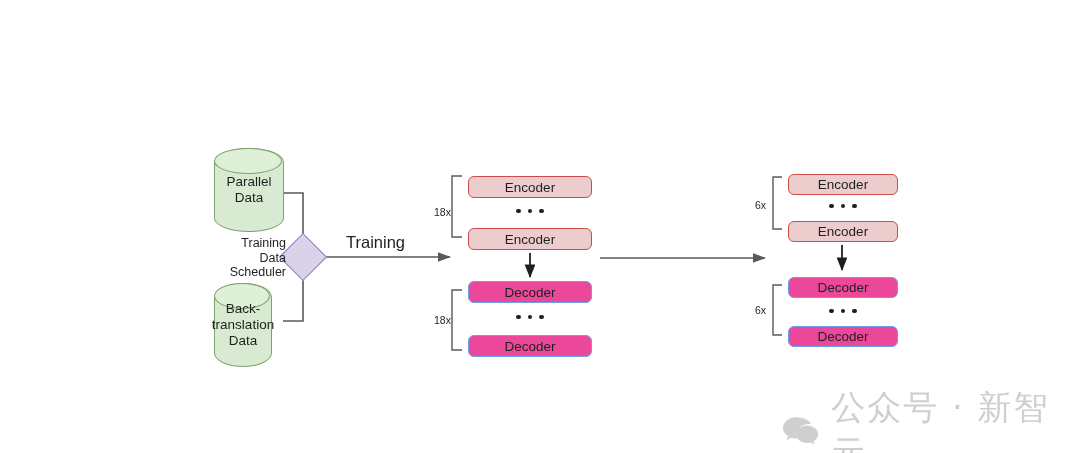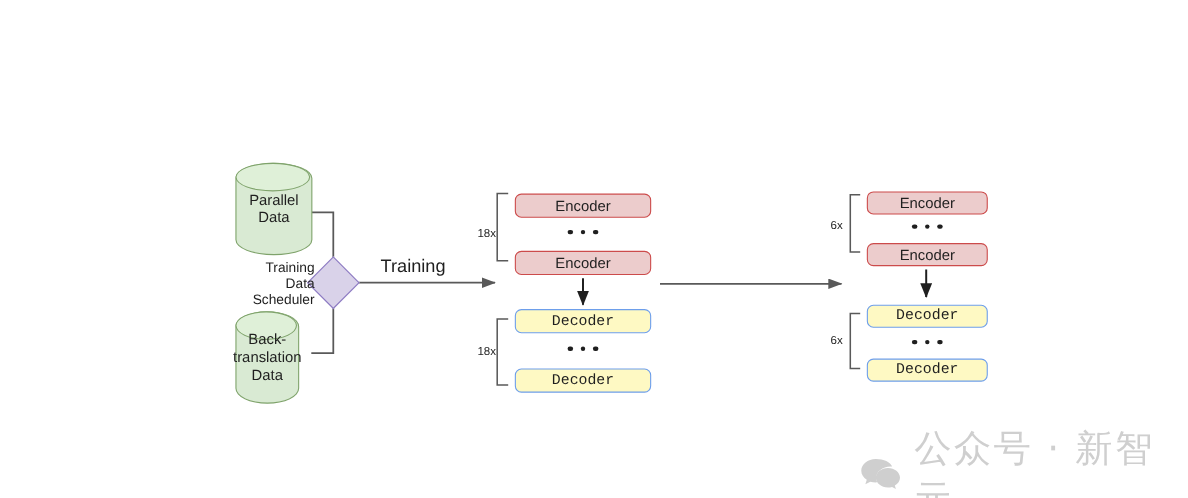--- a/index.html
+++ b/index.html
@@ -76,23 +76,22 @@
     align-items: center;
     justify-content: center;
     font-size: 13.5px;
     color: #1f1f1f;
   }
   .unit.enc {
     background: #eccccc;
     border: 1.4px solid #cc4b4b;
   }
   .unit.dec {
-    background: #fef9c3;
+    background: #ec4899;
     border: 1.4px solid #6d9eeb;
-    font-family: Liberation Mono, monospace;
   }
 
   
   .dots {
     position: absolute;
     display: flex;
     align-items: center;
     justify-content: center;
     gap: 7px;
   }

